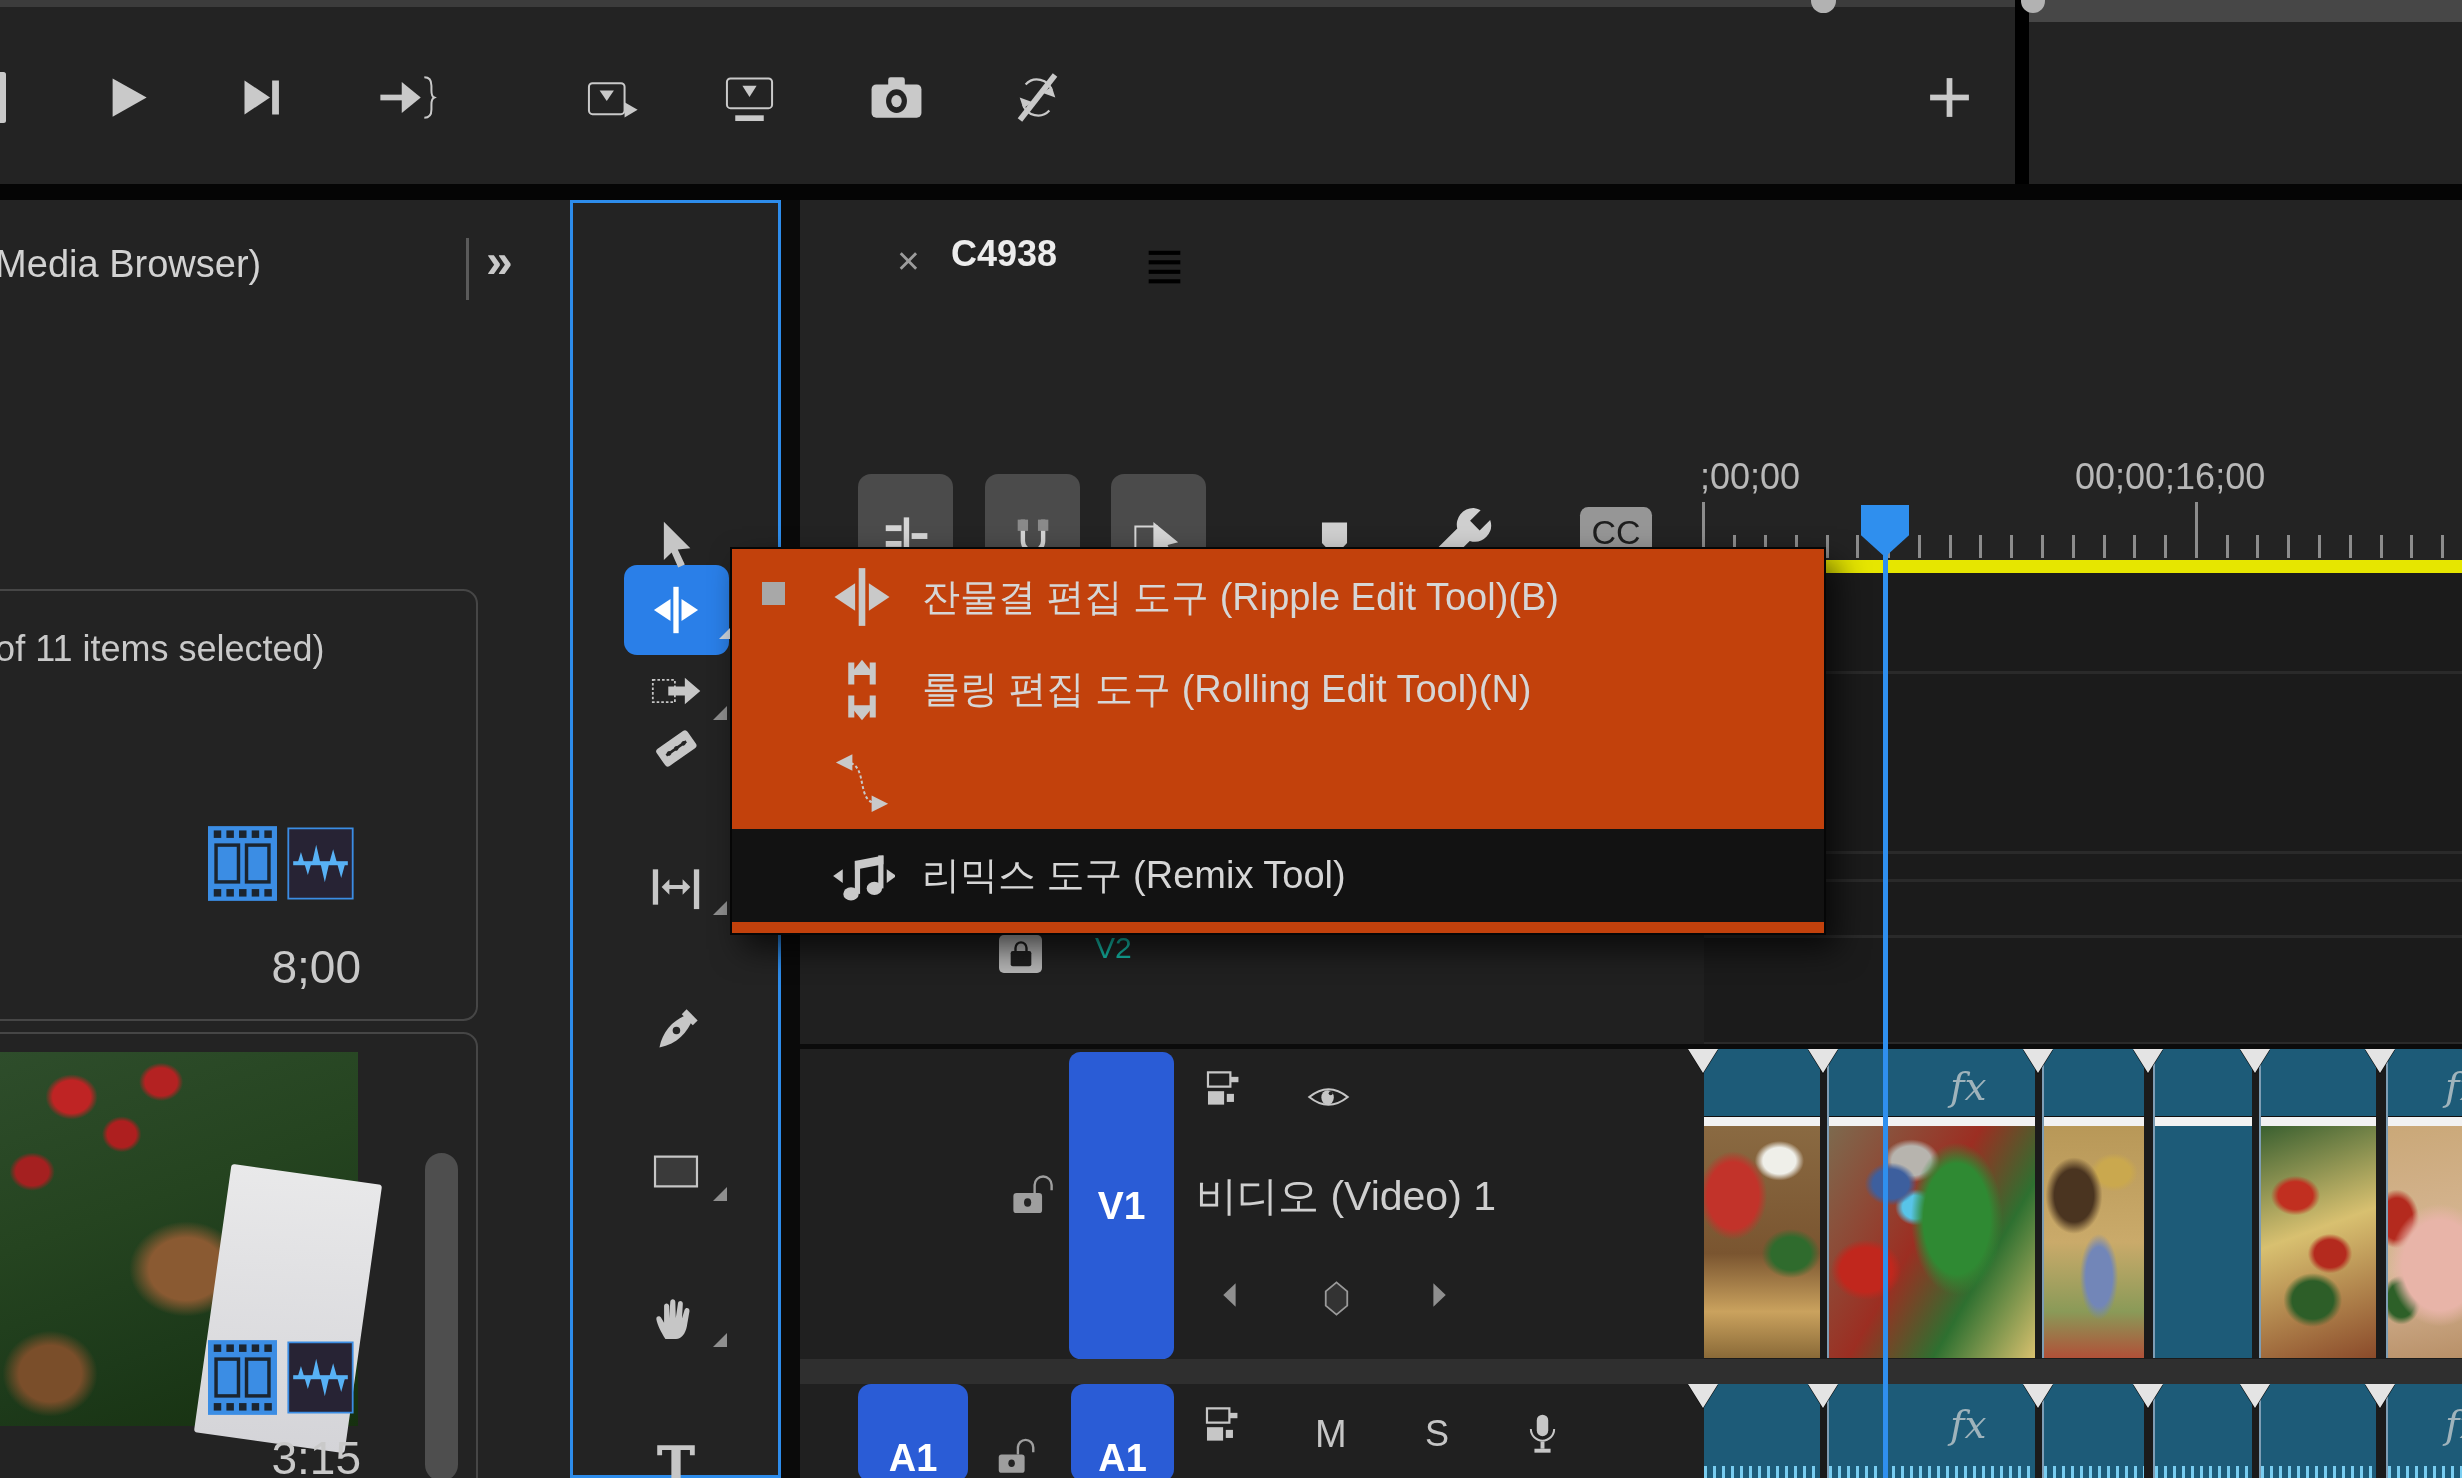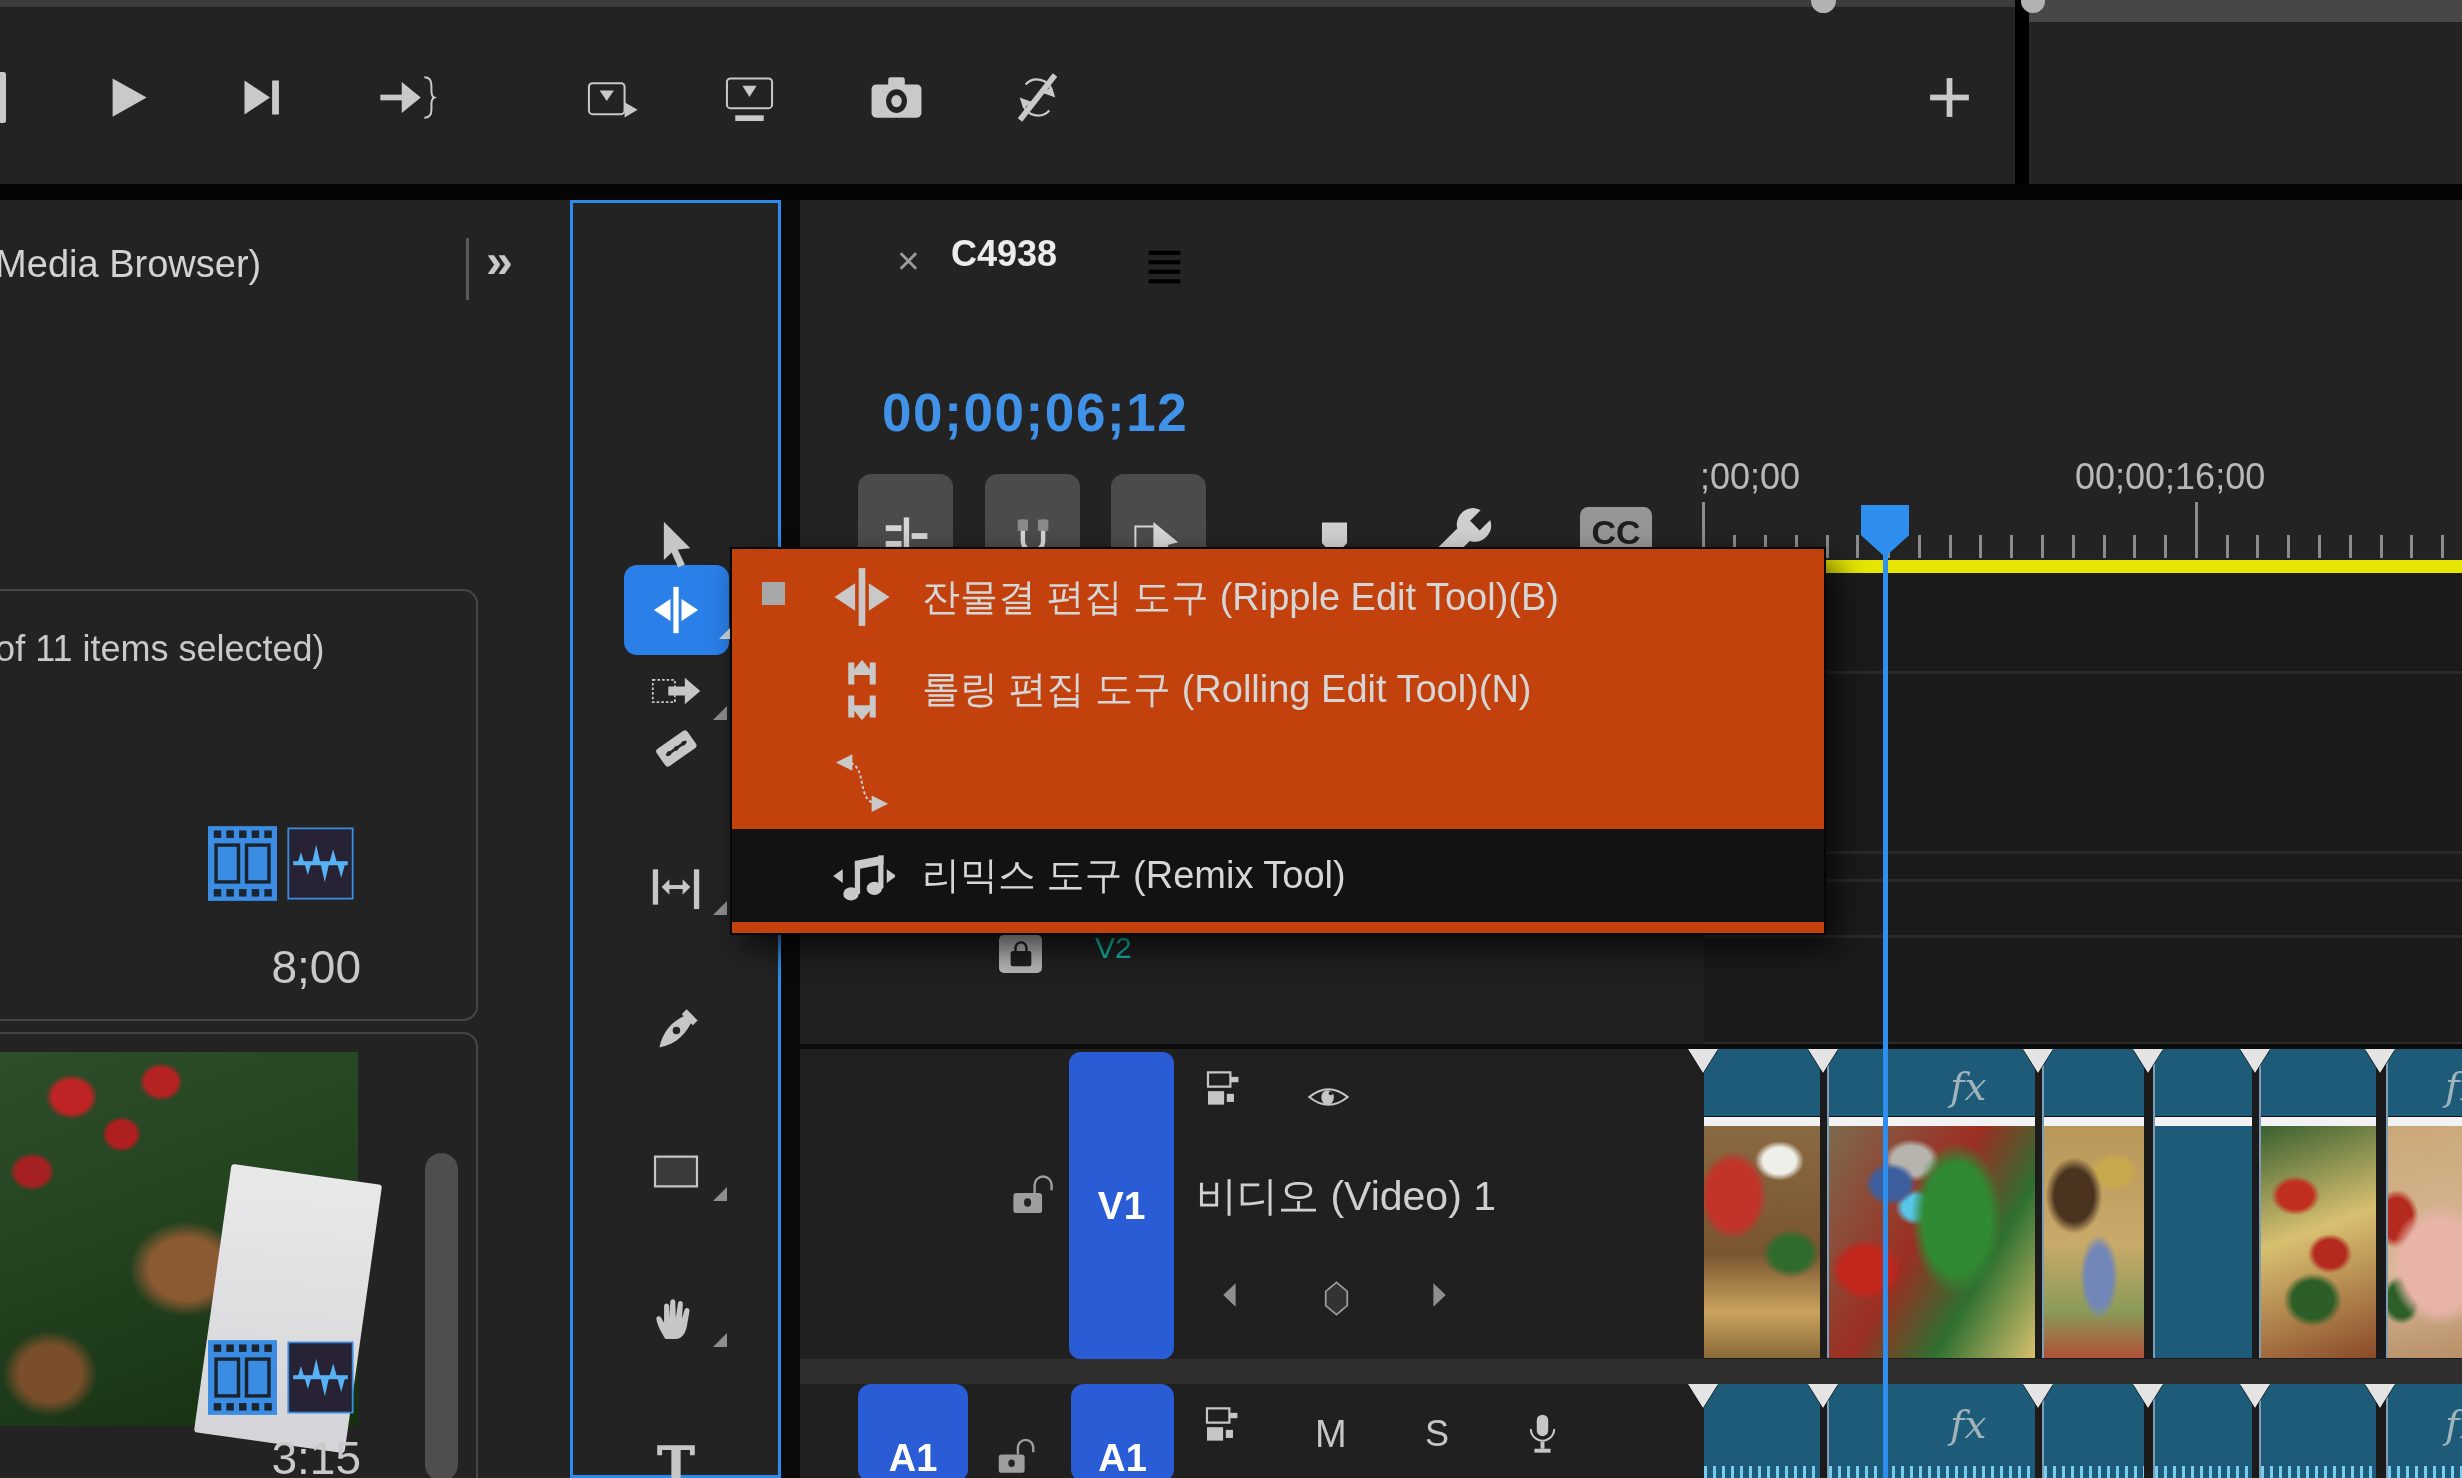--- a/index.html
+++ b/index.html
@@ -58,21 +58,21 @@
   #timeline-panel{left:800px;top:200px;width:1662px;height:1278px;background:#232323;overflow:hidden;}
   #tl-tracksbg{position:absolute;left:0px;top:373px;width:1662px;height:905px;background:#202020;}
   #tl-lanesbg{position:absolute;left:904px;top:373px;width:758px;height:905px;background:#1b1b1b;}
   .laneline{position:absolute;left:904px;width:758px;height:2.5px;background:#2a2a2a;}
   #tab-close{position:absolute;left:97px;top:39px;font-size:39px;color:#9c9c9c;}
   #tab-title{position:absolute;left:151px;top:33px;font-size:36px;font-weight:bold;color:#ececec;}
   #tab-menu{position:absolute;left:343px;top:46px;}
   #tl-timecode{position:absolute;left:82px;top:182px;font-size:53px;font-weight:bold;color:#3f92e8;letter-spacing:1.6px;}
   .tl-btn{position:absolute;top:274px;width:95px;height:133px;border-radius:13px;background:#4b4b4b;display:flex;align-items:center;justify-content:center;color:#d5d5d5;}
   .tl-loose{position:absolute;display:flex;align-items:center;justify-content:center;color:#cfcfcf;}
-  #cc-badge{position:absolute;left:780px;top:307px;width:72px;height:51px;border-radius:8.2px;background:#969696;color:#1e1e1e;font-weight:bold;font-size:34px;display:flex;align-items:center;justify-content:center;}
+  #cc-badge{position:absolute;left:780px;top:307px;width:72px;height:51px;border-radius:8.2px;background:#969696;color:#1e1e1e;font-weight:normal;font-size:34px;display:flex;align-items:center;justify-content:center;}
   .ruler-label{position:absolute;top:256px;font-size:36px;color:#b8b8b8;white-space:nowrap;}
   .tick{position:absolute;background:#8c8c8c;}
   #workbar{position:absolute;left:904px;top:360px;width:758px;height:13px;background:#e6e600;}
   #playhead-head{position:absolute;left:1061px;top:305px;width:48px;height:52px;background:#2f8fee;
      clip-path:polygon(0 0,100% 0,100% 58%,50% 100%,0 58%);}
   #playhead-line{position:absolute;left:1083px;top:353px;width:4.9px;height:925px;background:#2f8fee;}
 
   
   #v2-lock{position:absolute;left:199px;top:735px;width:43px;height:38px;background:#b5b5b5;border-radius:4.9px;display:flex;align-items:center;justify-content:center;}
   #v2-label{position:absolute;left:295px;top:731px;font-size:30px;color:#14b8a6;}
@@ -362,21 +362,20 @@
     <div id="tab-close">×</div>
     <div id="tab-title">C4938</div>
     <div id="tab-menu">
         <svg class="ic" viewBox="0 0 24 24" width="43" height="38">
           <rect x="2" y="3" width="20" height="2.6" fill="currentColor"></rect>
           <rect x="2" y="9" width="20" height="2.6" fill="currentColor"></rect>
           <rect x="2" y="15" width="20" height="2.6" fill="currentColor"></rect>
           <rect x="2" y="21" width="20" height="2.6" fill="currentColor"></rect>
         </svg>
       </div>
-    <div id="tl-timecode">00;00;06;12</div>
 
     <div id="tl-buttons">
         <div class="tl-btn" style="left:58px;">
           <svg class="ic" viewBox="0 0 24 24" width="54" height="54">
             <rect x="11" y="1.5" width="2.4" height="21" fill="currentColor"></rect>
             <rect x="3" y="5" width="7" height="2.6" fill="currentColor"></rect>
             <rect x="14.5" y="8.5" width="7" height="2.6" fill="currentColor"></rect>
             <rect x="3" y="12" width="7" height="2.6" fill="currentColor"></rect>
             <rect x="14.5" y="15.5" width="7" height="2.6" fill="currentColor"></rect>
             <rect x="3" y="19" width="7" height="2.6" fill="currentColor"></rect>

